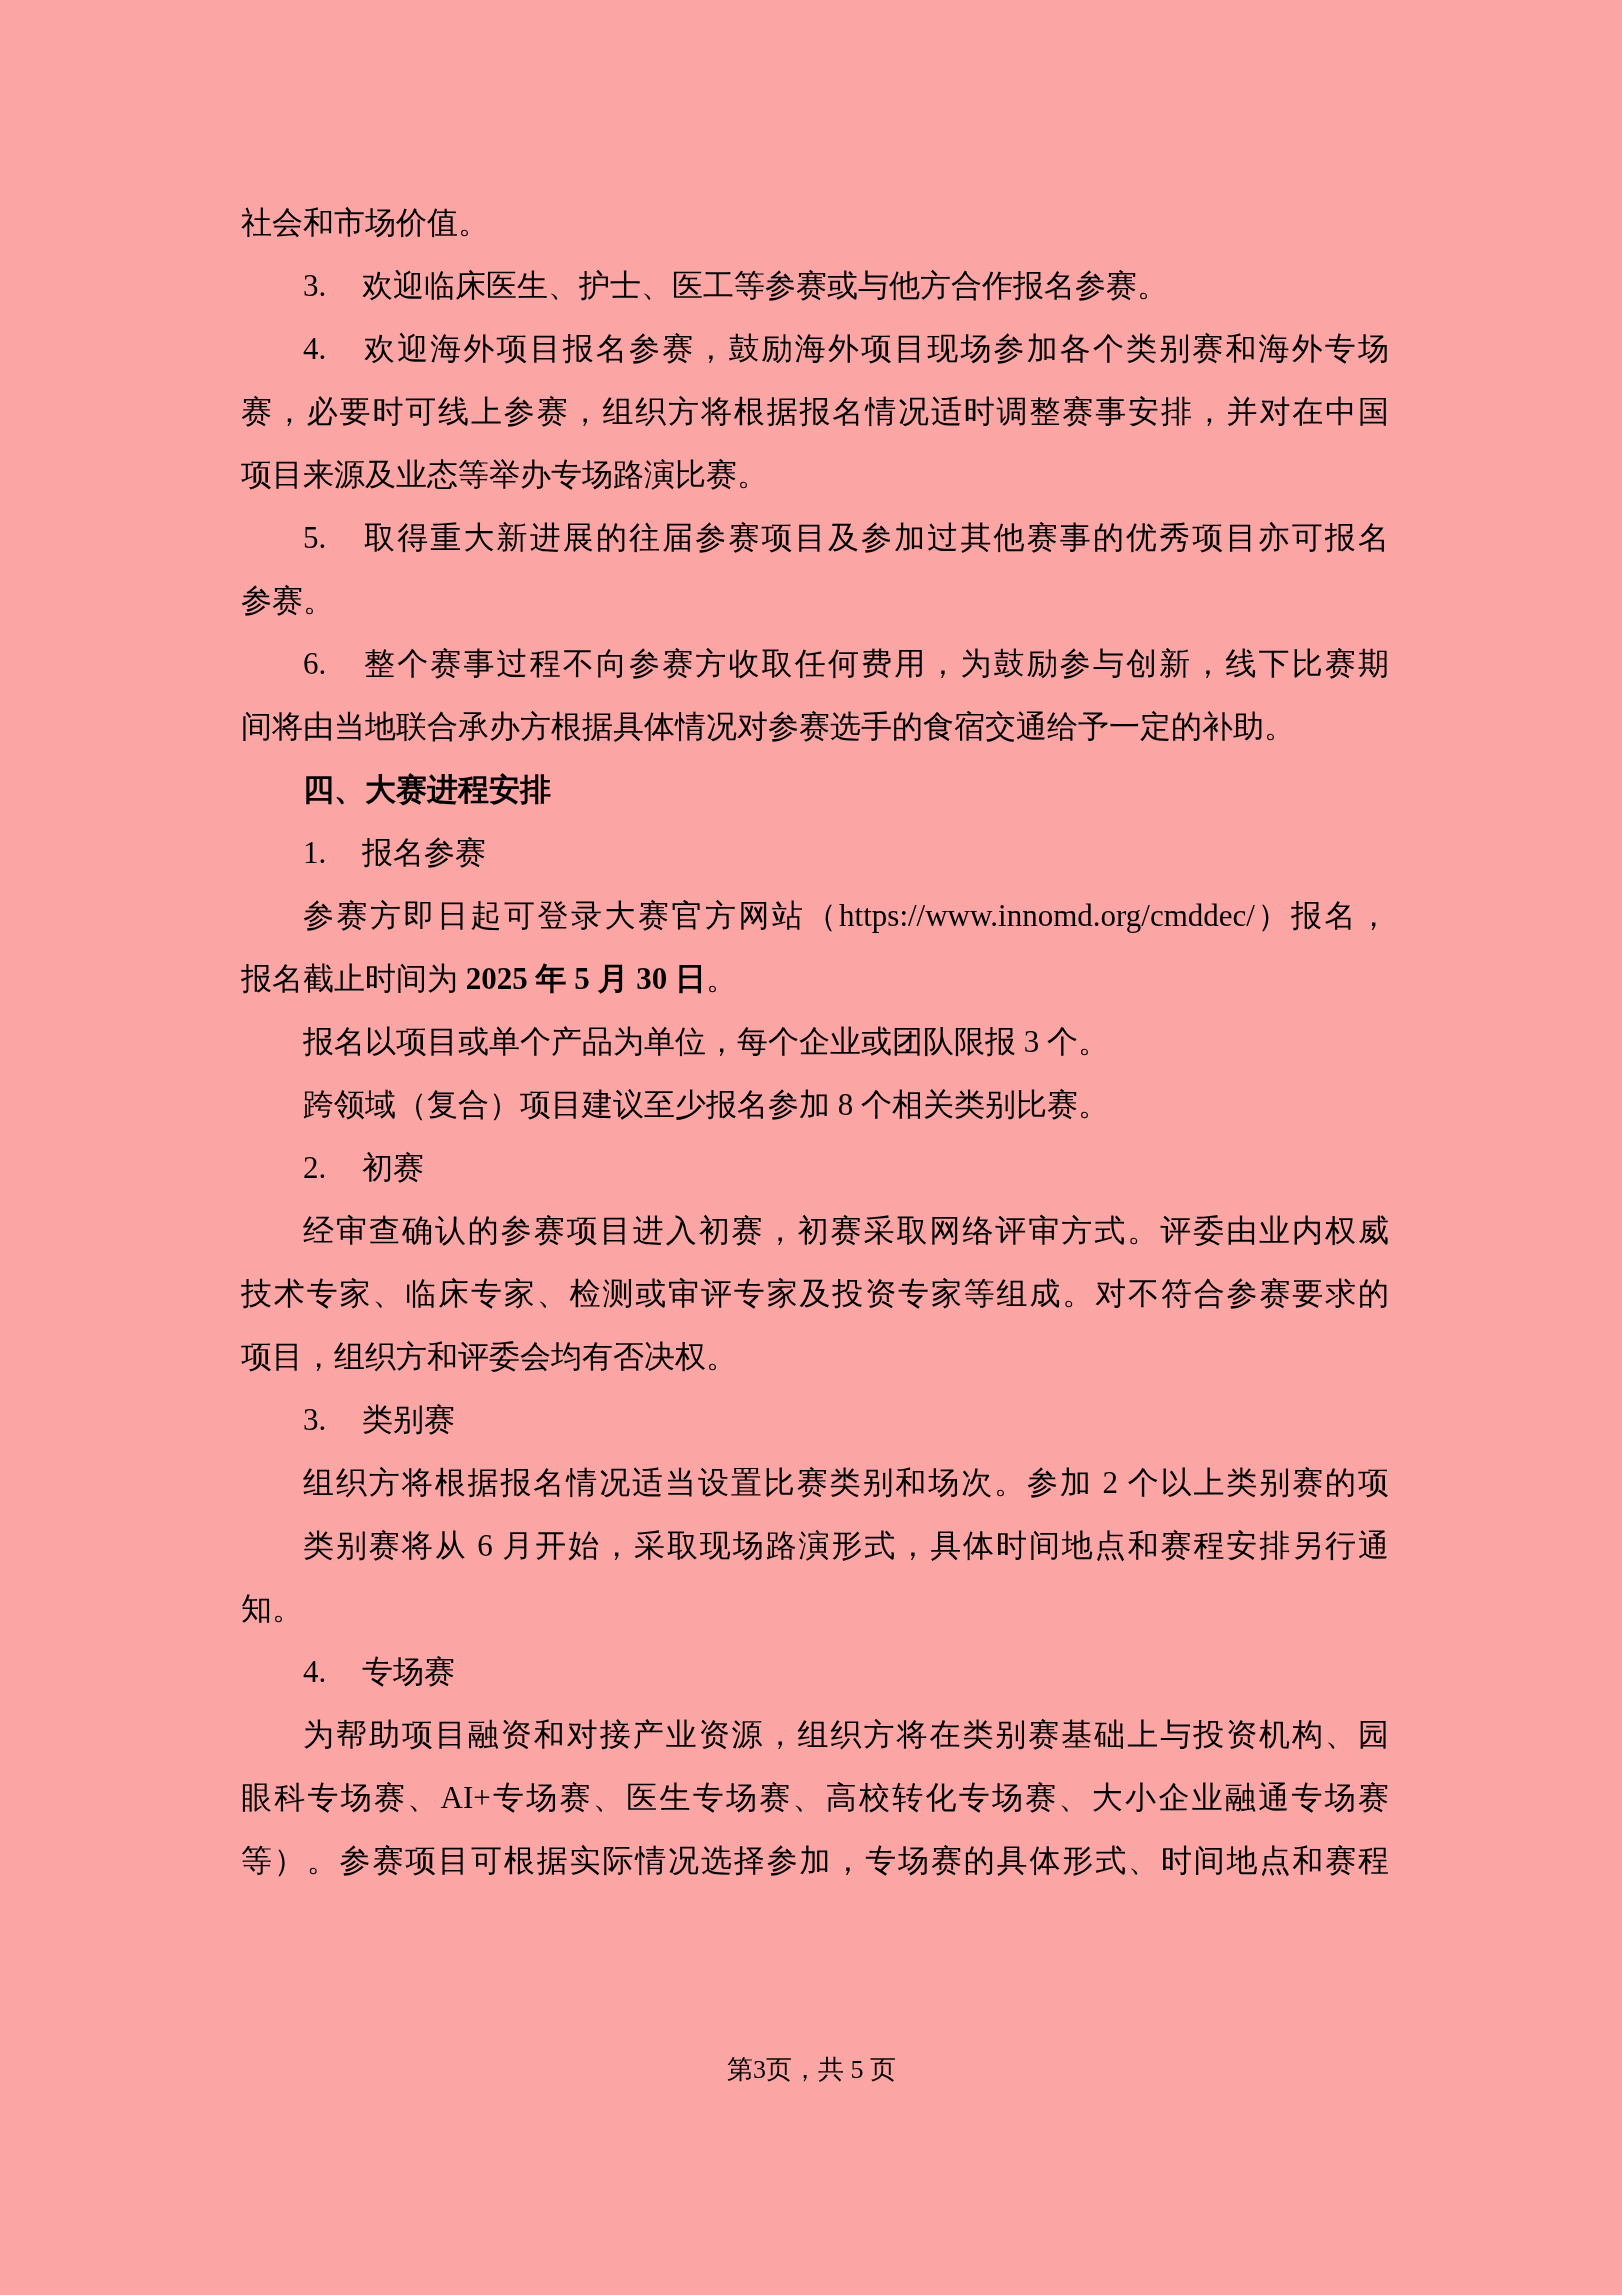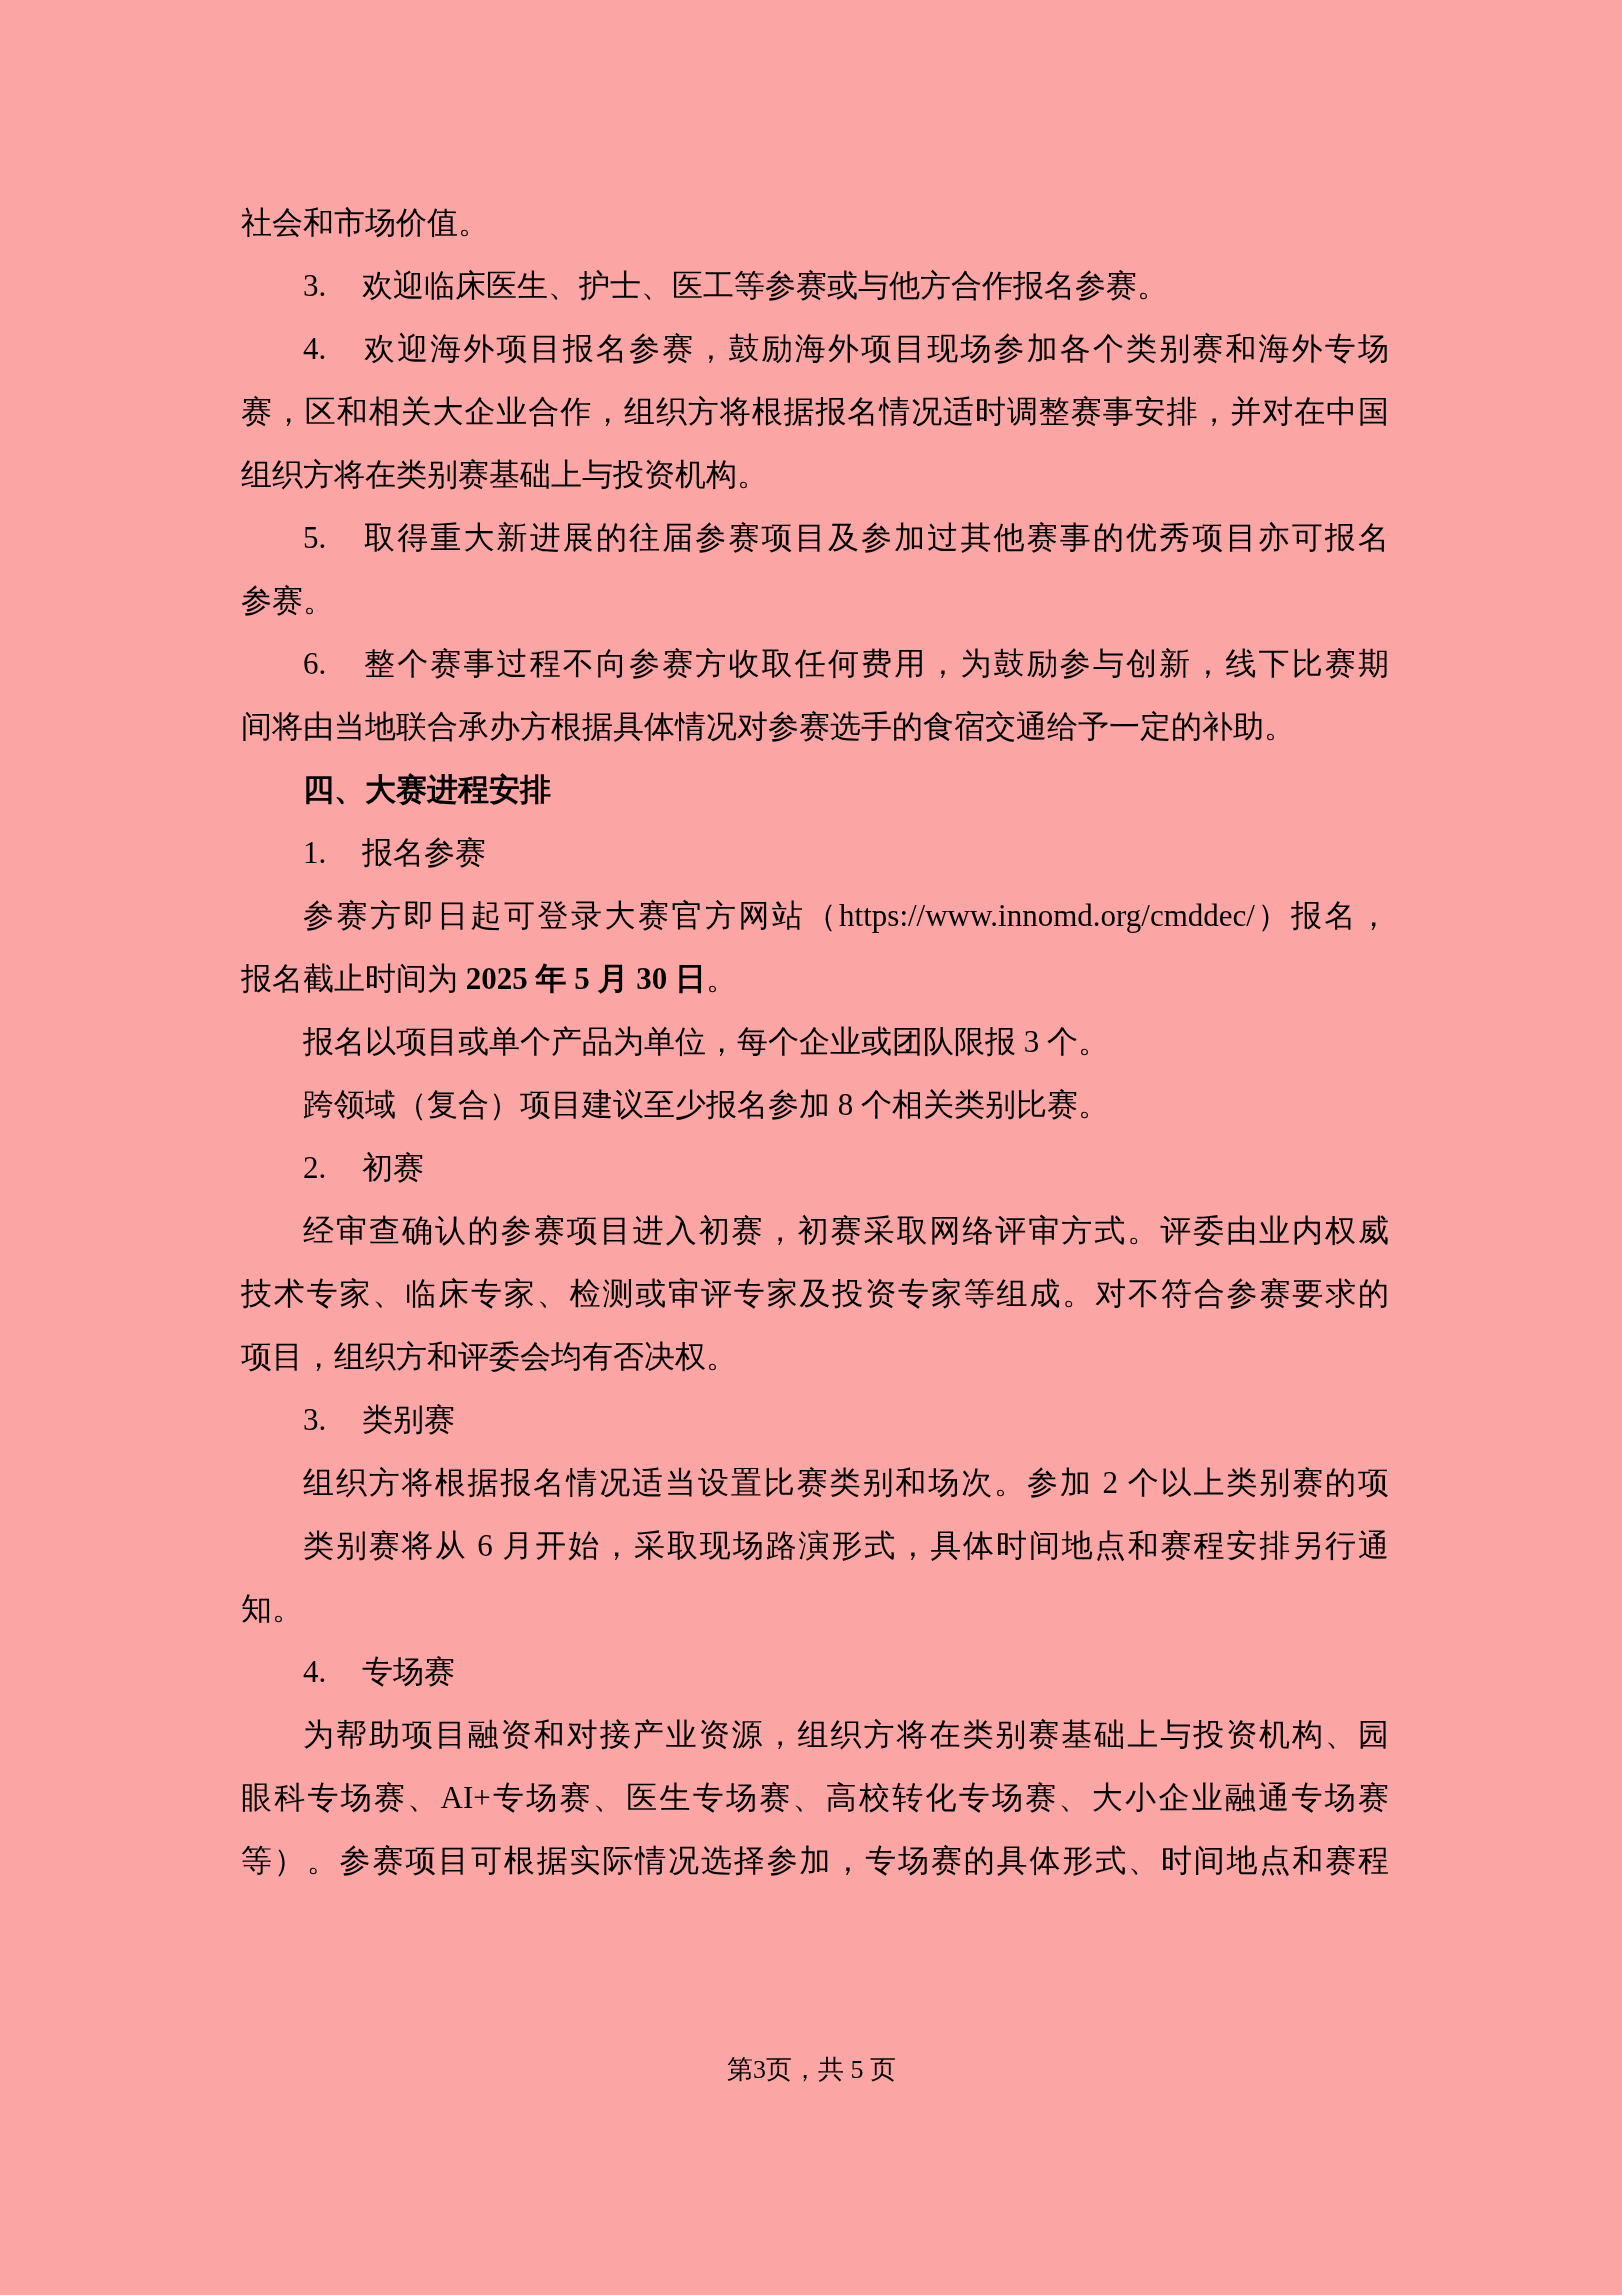--- a/index.html
+++ b/index.html
@@ -53,22 +53,22 @@
   }
 </style>
 </head>
 <body>
 
 <div class="page">
   <div class="body-text">
       <div class="line"><span>社会和市场价值。</span></div>
       <div class="line ind"><span class="num">3.</span><span class="num-gap"></span><span>欢迎临床医生、护士、医工等参赛或与他方合作报名参赛。</span></div>
       <div class="line ind fill"><span class="num">4.</span><span class="num-gap"></span><span>欢迎海外项目报名参赛，鼓励海外项目现场参加各个类别赛和海外专场</span></div>
-      <div class="line fill"><span>赛，区和相关大企业合作，组织方将根据报名情况适时调整赛事安排，并对在中国</span></div>
-      <div class="line"><span>组织方将在类别赛基础上与投资机构。</span></div>
+      <div class="line fill"><span>赛，必要时可线上参赛，组织方将根据报名情况适时调整赛事安排，并对在中国</span></div>
+      <div class="line"><span>项目来源及业态等举办专场路演比赛。</span></div>
       <div class="line ind fill"><span class="num">5.</span><span class="num-gap"></span><span>取得重大新进展的往届参赛项目及参加过其他赛事的优秀项目亦可报名</span></div>
       <div class="line"><span>参赛。</span></div>
       <div class="line ind fill"><span class="num">6.</span><span class="num-gap"></span><span>整个赛事过程不向参赛方收取任何费用，为鼓励参与创新，线下比赛期</span></div>
       <div class="line"><span>间将由当地联合承办方根据具体情况对参赛选手的食宿交通给予一定的补助。</span></div>
       <div class="line ind bold"><span>四、大赛进程安排</span></div>
       <div class="line ind"><span class="num">1.</span><span class="num-gap"></span><span>报名参赛</span></div>
       <div class="line ind fill"><span>参赛方即日起可登录大赛官方网站（https://www.innomd.org/cmddec/）报名，</span></div>
       <div class="line"><span>报名截止时间为 </span><span class="bold">2025 年 5 月 30 日</span><span>。</span></div>
       <div class="line ind"><span>报名以项目或单个产品为单位，每个企业或团队限报 3 个。</span></div>
       <div class="line ind"><span>跨领域（复合）项目建议至少报名参加 8 个相关类别比赛。</span></div>

